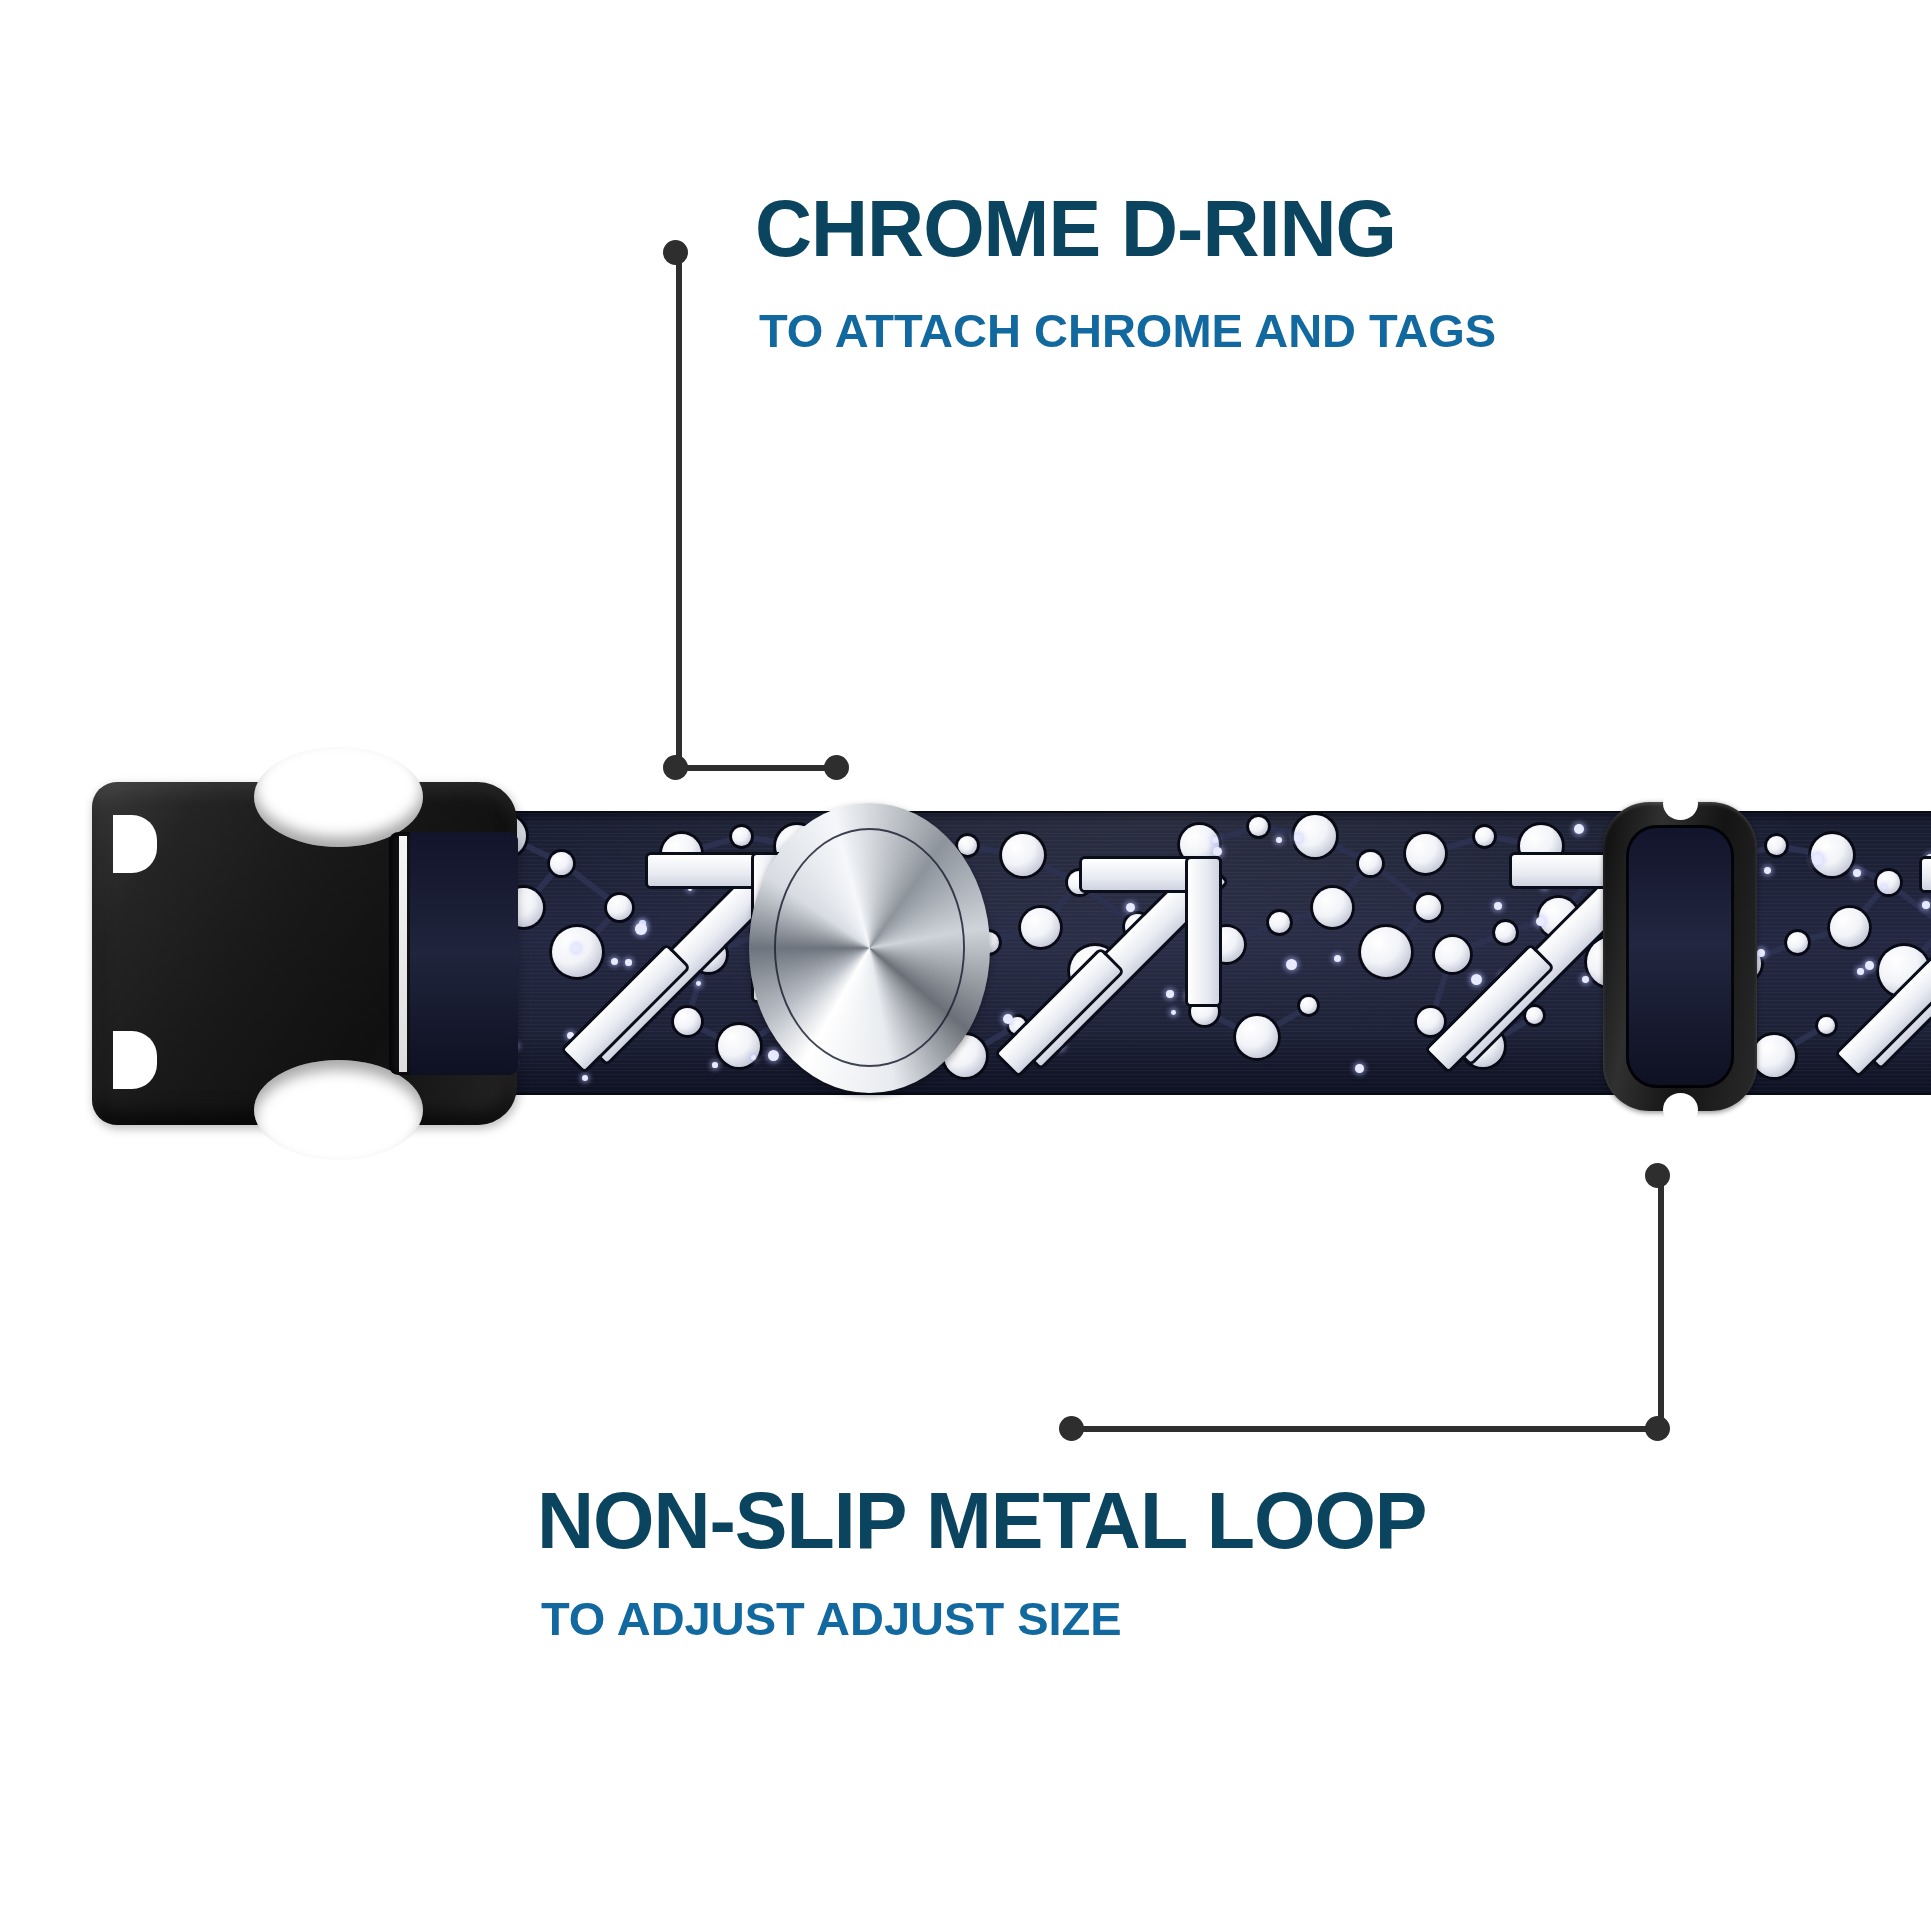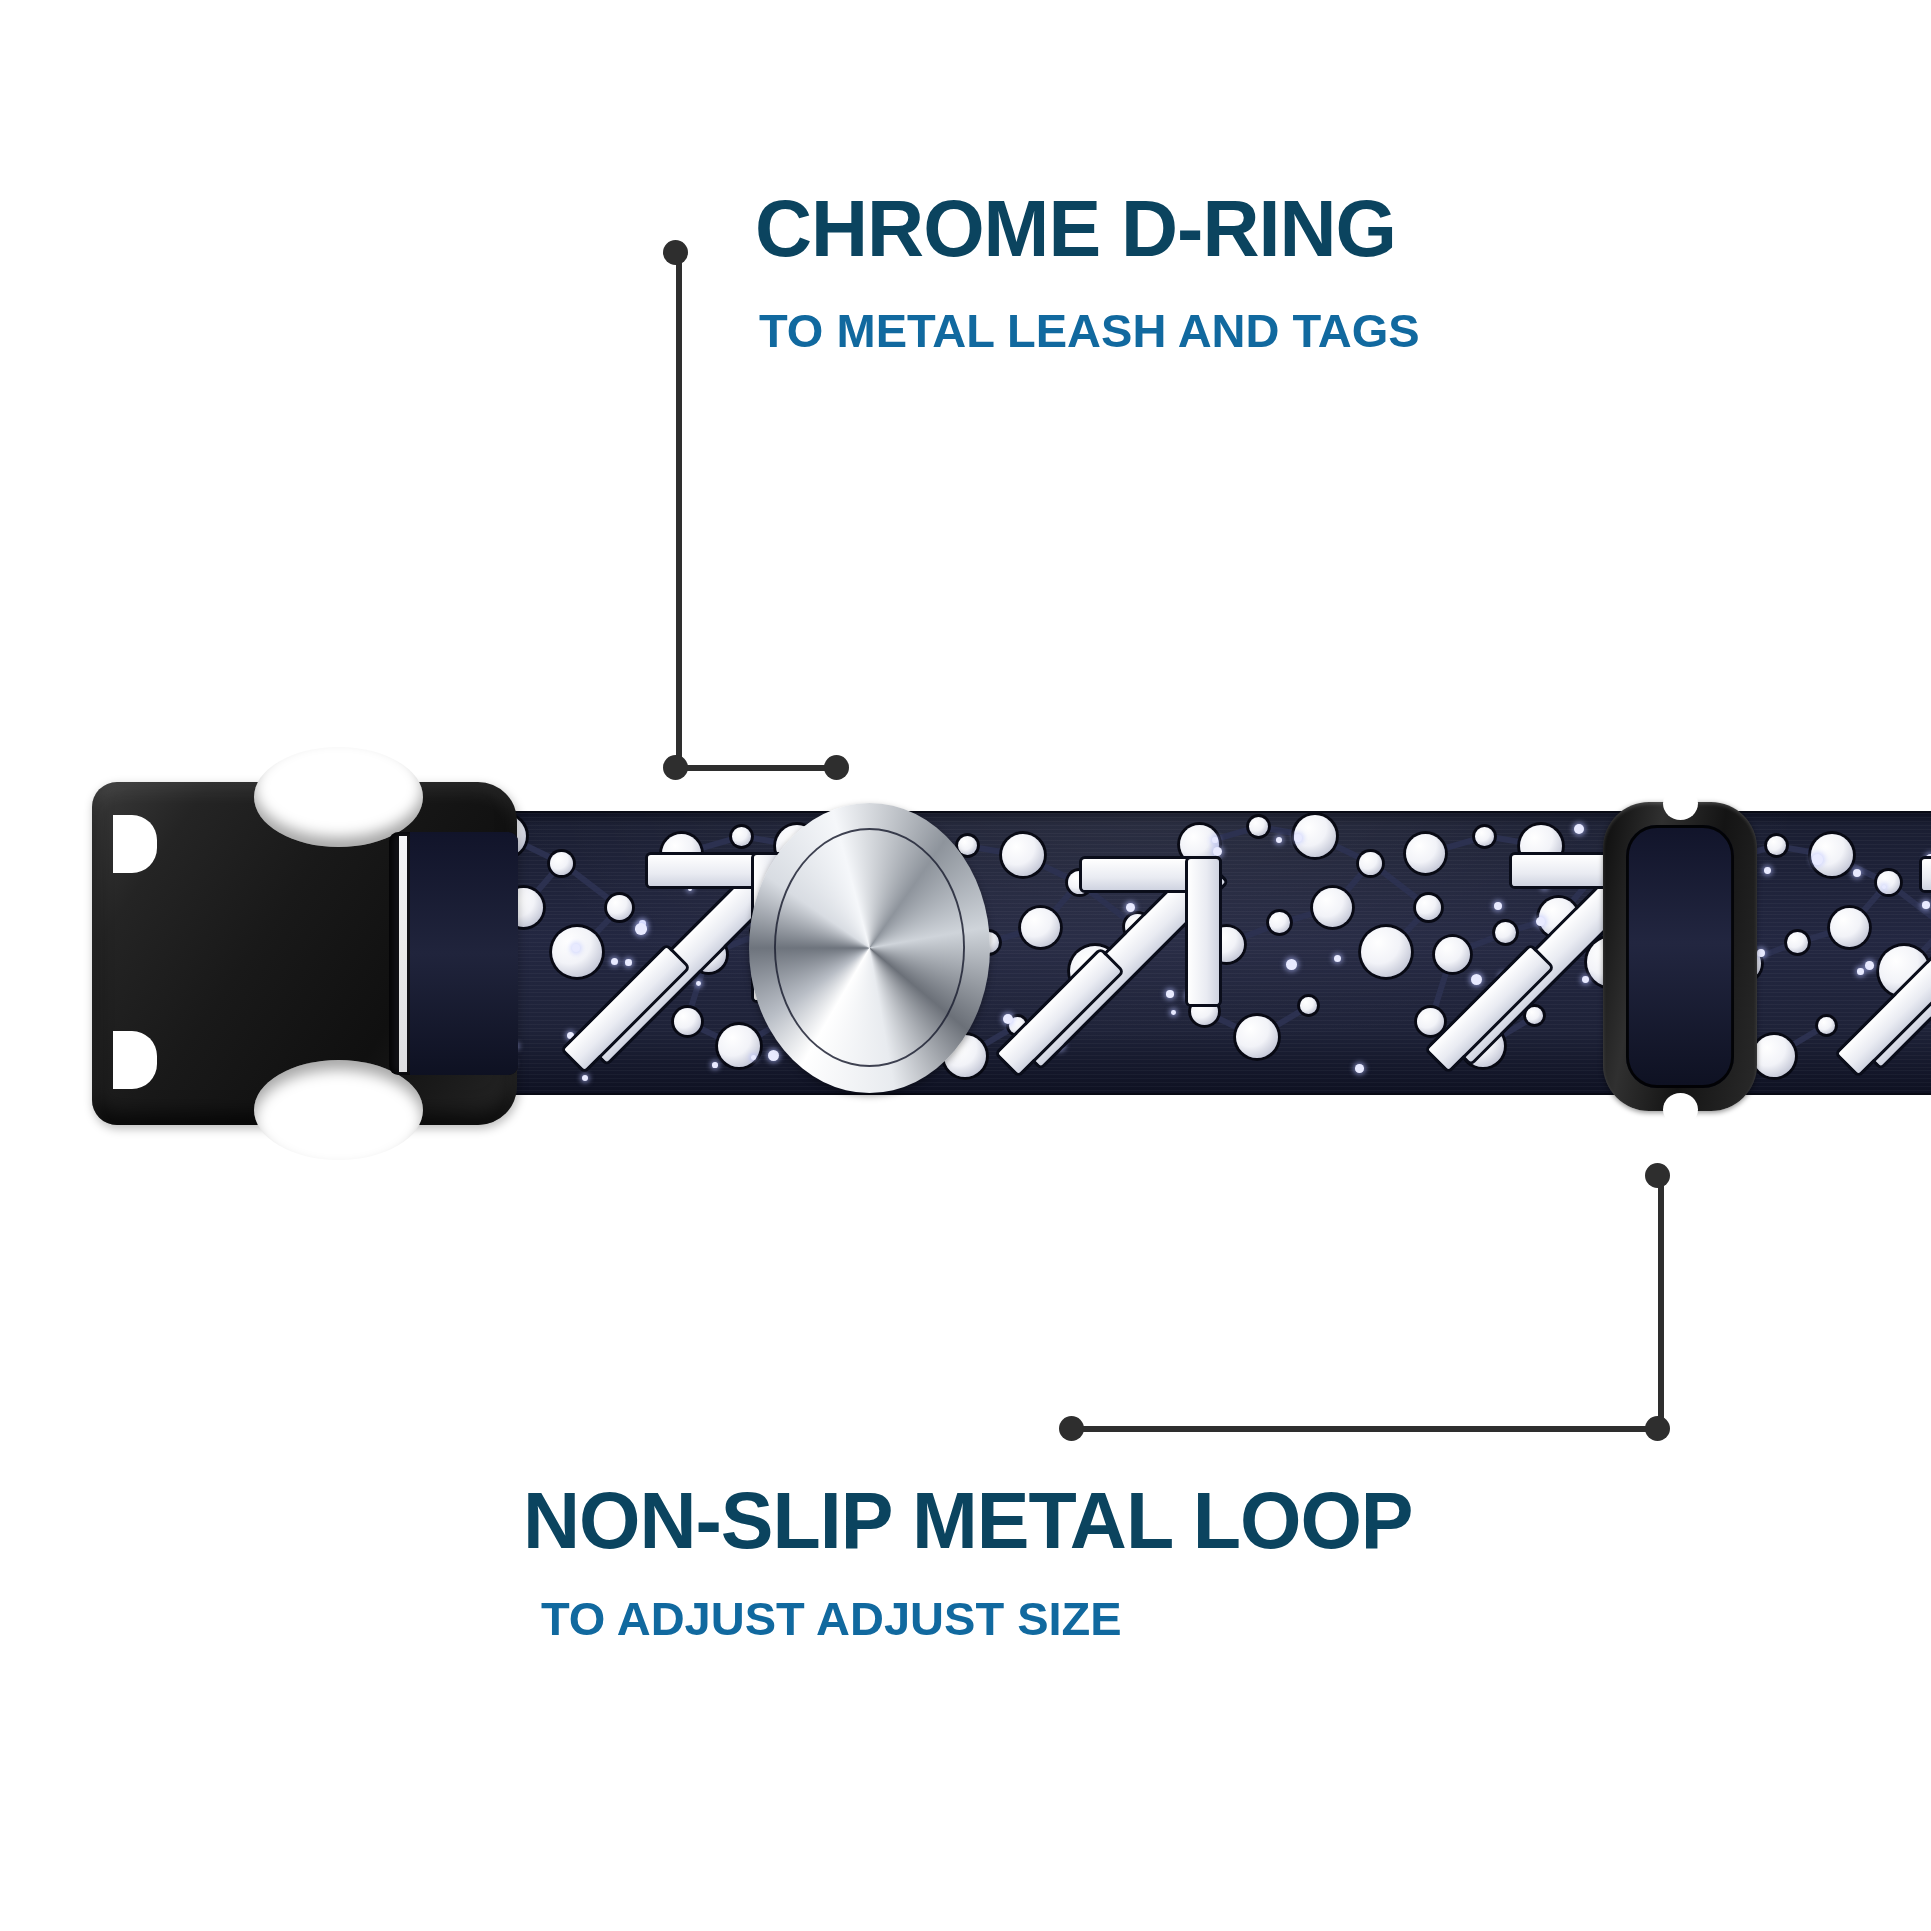--- a/index.html
+++ b/index.html
@@ -28,21 +28,21 @@
   .callout-sub {
     position: absolute;
     font-weight: bold;
     color: #11699f;
     letter-spacing: 0px;
     white-space: nowrap;
     line-height: 1;
   }
   #title-top   { left: 755px;  top: 189px;  font-size: 79px; }
   #sub-top     { left: 759px;  top: 307px;  font-size: 47px; }
-  #title-bottom{ left: 523px;  top: 1481px; font-size: 79px; }
+  #title-bottom{ left: 537px;  top: 1481px; font-size: 79px; }
   #sub-bottom  { left: 541px;  top: 1595px; font-size: 47px; }
 
   
   .leader-line {
     position: absolute;
     background: #2e2e2e;
   }
   .leader-v { width: 5.8px; }
   .leader-h { height: 5.8px; }
   .leader-dot {
@@ -309,21 +309,21 @@
 <div id="page">
 
   <div>
     <div class="leader-line leader-v" id="top-line-v"></div>
     <div class="leader-line leader-h" id="top-line-h"></div>
     <div class="leader-dot" id="top-dot-a"></div>
     <div class="leader-dot" id="top-dot-b"></div>
     <div class="leader-dot" id="top-dot-c"></div>
 
     <div class="callout-title" id="title-top">CHROME D-RING</div>
-    <div class="callout-sub" id="sub-top">TO METAL LEASH AND TAGS</div>
+    <div class="callout-sub" id="sub-top">TO ATTACH CHROME AND TAGS</div>
   </div>
 
   <div>
     <div class="leader-line leader-v" id="bot-line-v"></div>
     <div class="leader-line leader-h" id="bot-line-h"></div>
     <div class="leader-dot" id="bot-dot-a"></div>
     <div class="leader-dot" id="bot-dot-b"></div>
     <div class="leader-dot" id="bot-dot-c"></div>
 
     <div class="callout-title" id="title-bottom">NON-SLIP METAL LOOP</div>

